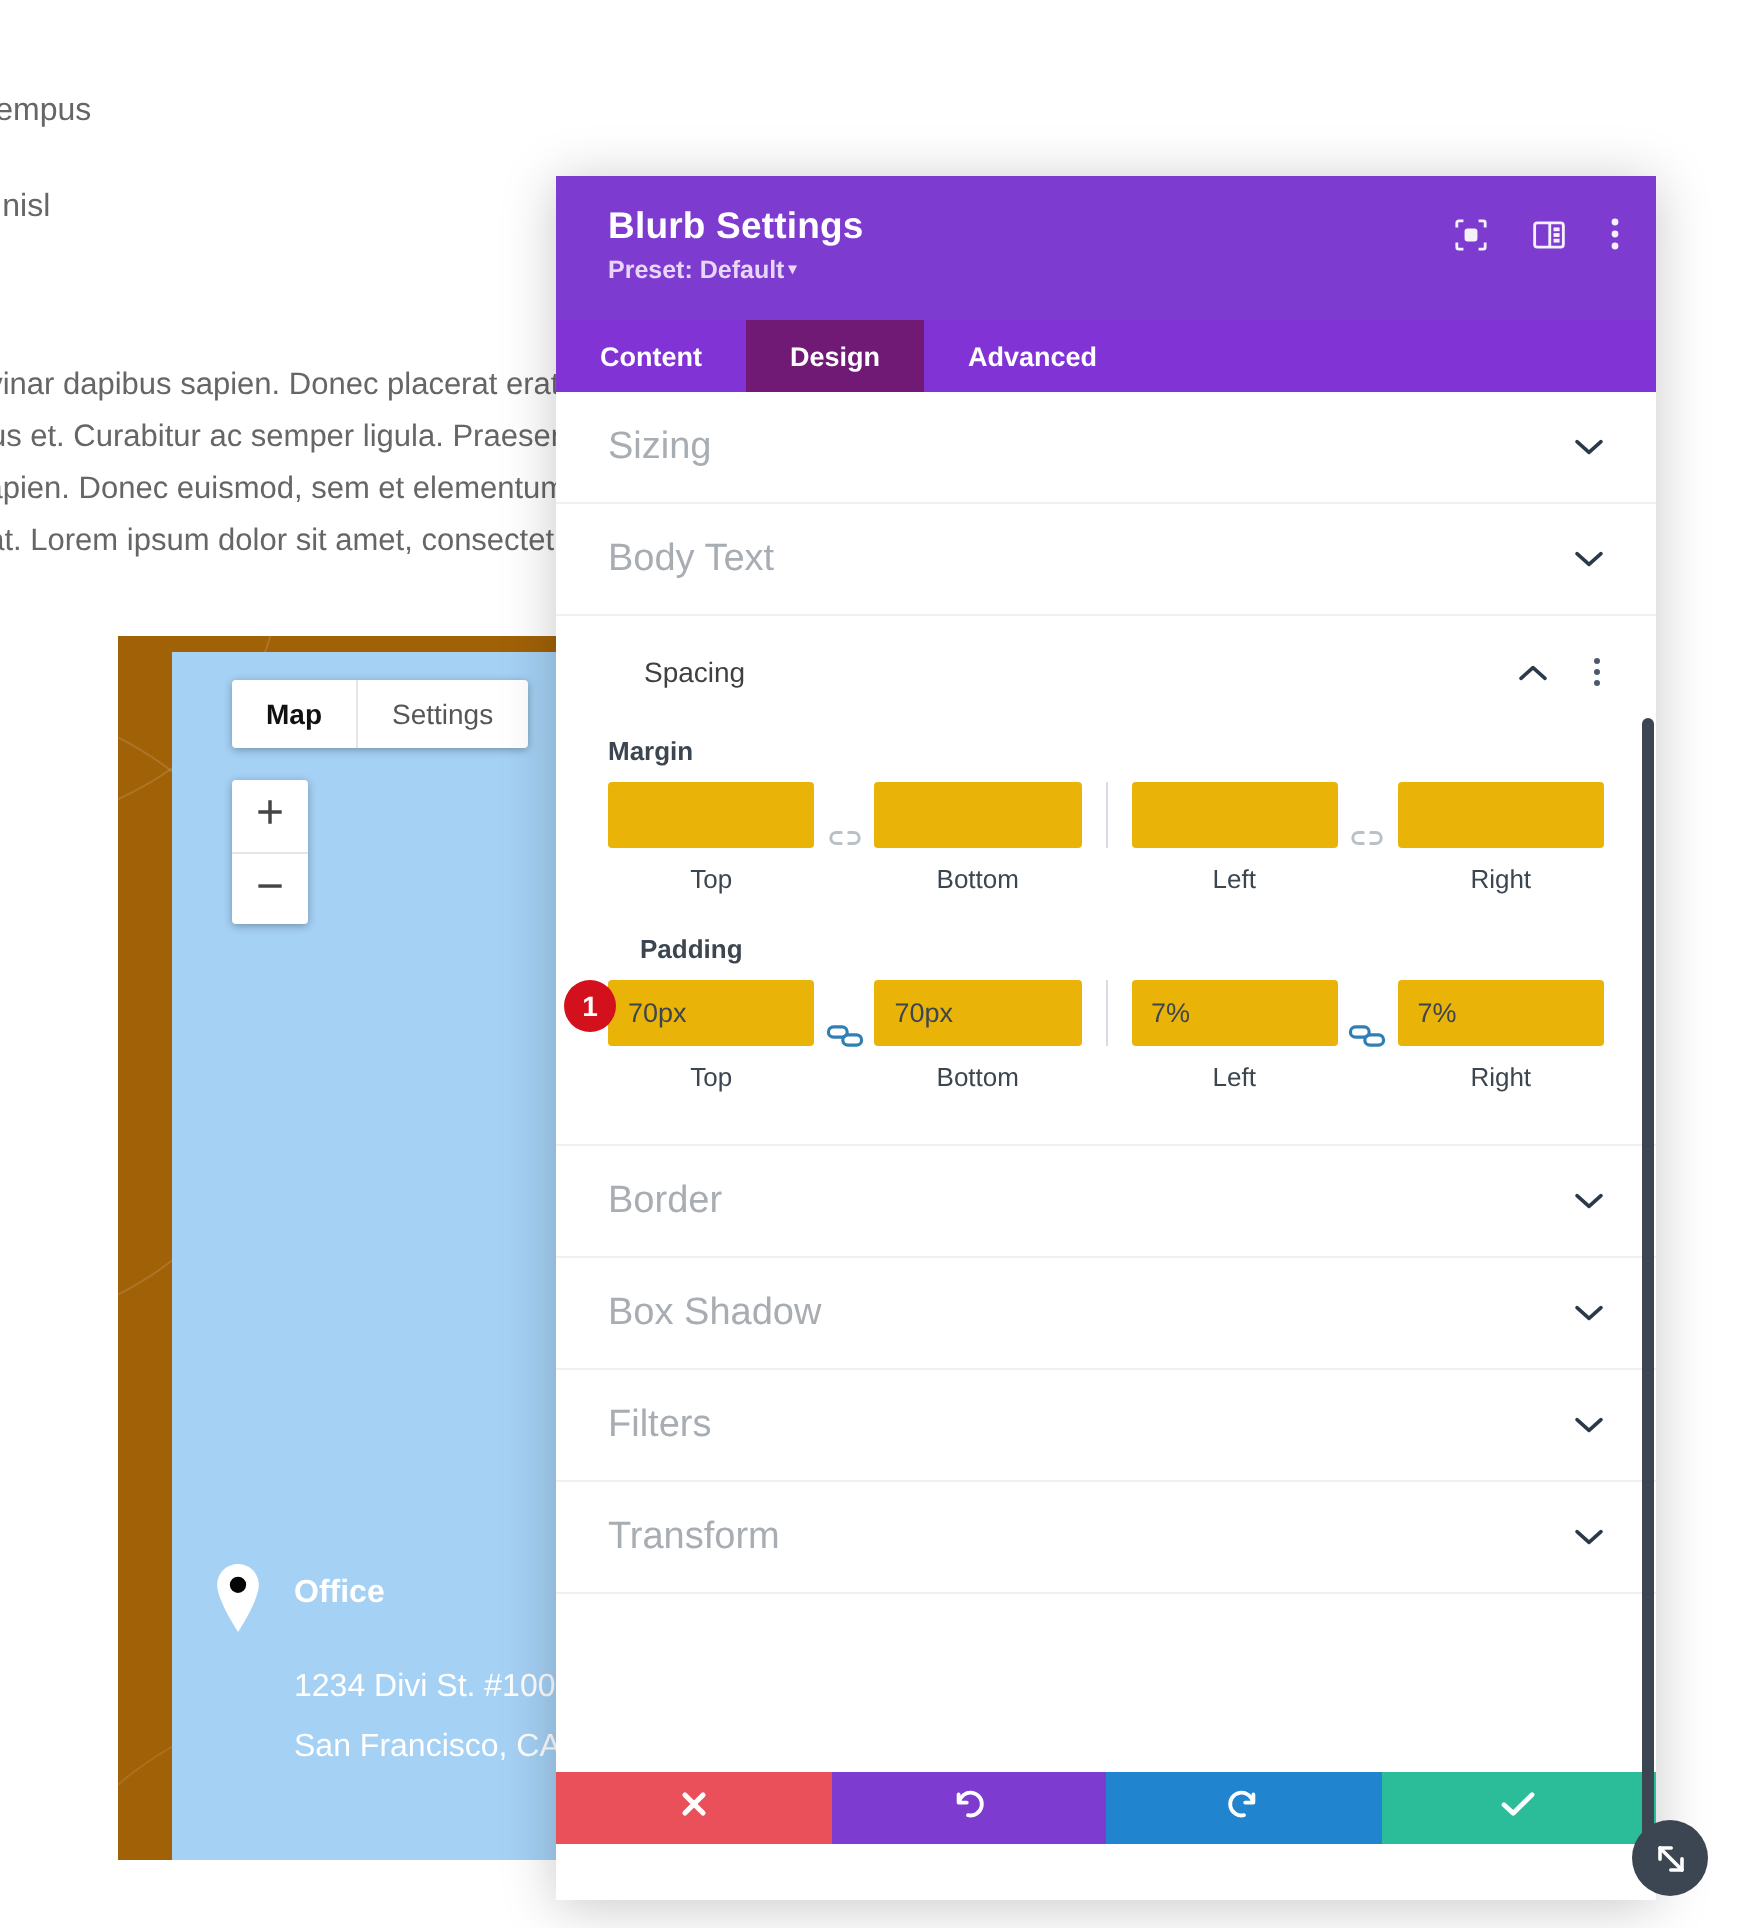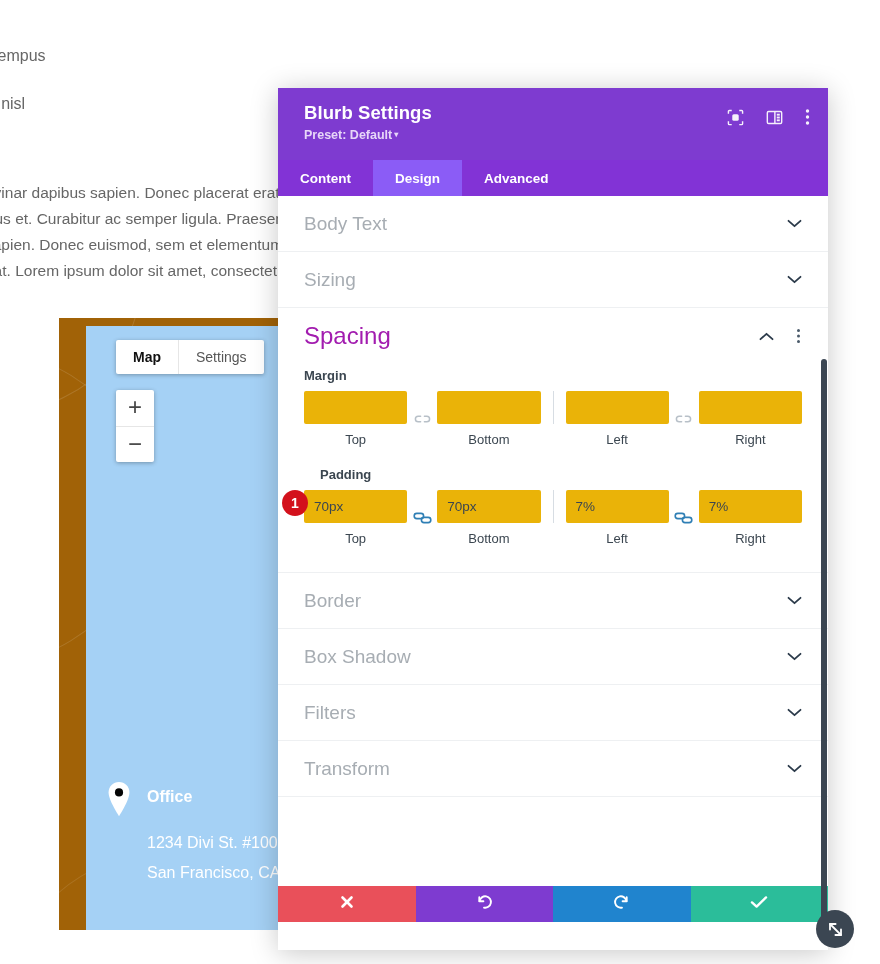--- a/index.html
+++ b/index.html
@@ -183,21 +183,21 @@
   }
   .mtab {
     padding: 0 22px;
     display: flex;
     align-items: center;
     color: #ffffff;
     font-size: 13.5px;
     font-weight: bold;
     cursor: pointer;
   }
-  .mtab.active { background: #8b5cf6; }
+  .mtab.active { background: #701a75; }
 
   #modal-body {
     position: absolute;
     left: 0;
     top: 108px;
     right: 0;
     bottom: 76px;
     background: #ffffff;
     overflow: hidden;
   }
@@ -225,23 +225,24 @@
   
   #spacing-section { border-bottom: 1px solid #eef0f2; }
   #spacing-head {
     height: 56px;
     display: flex;
     align-items: center;
     padding: 0 22px 0 26px;
   }
   #spacing-head .tl {
     flex: 1;
-    font-size: 24px;
-    color: #a21caf;
+    font-size: 14px;
+    color: #404040;
     font-weight: 400;
+    margin-left: 18px;
   }
   #spacing-head .kebab { margin-left: 16px; }
 
   #spacing-body { padding: 4px 26px 26px 26px; }
 
   .field-label {
     font-size: 13px;
     font-weight: bold;
     color: #3b4650;
     margin-bottom: 8px;
@@ -454,30 +455,30 @@
 
   <div id="modal-tabs">
     <div class="mtab">Content</div>
     <div class="mtab active">Design</div>
     <div class="mtab">Advanced</div>
   </div>
 
   <div id="modal-body">
 
     <div class="toggle-row">
-      <span class="tl">Body Text</span>
+      <span class="tl">Sizing</span>
       <span class="chev">
         <svg width="15" height="9" viewBox="0 0 15 9" fill="none" stroke="#2b3a4a" stroke-width="1.8" stroke-linecap="round" stroke-linejoin="round">
             <polyline points="1.5,1.8 7.5,7.2 13.5,1.8"></polyline>
           </svg>
       </span>
     </div>
 
     <div class="toggle-row">
-      <span class="tl">Sizing</span>
+      <span class="tl">Body Text</span>
       <span class="chev">
         <svg width="15" height="9" viewBox="0 0 15 9" fill="none" stroke="#2b3a4a" stroke-width="1.8" stroke-linecap="round" stroke-linejoin="round">
             <polyline points="1.5,1.8 7.5,7.2 13.5,1.8"></polyline>
           </svg>
       </span>
     </div>
 
     <div id="spacing-section">
       <div id="spacing-head">
         <span class="tl">Spacing</span>

